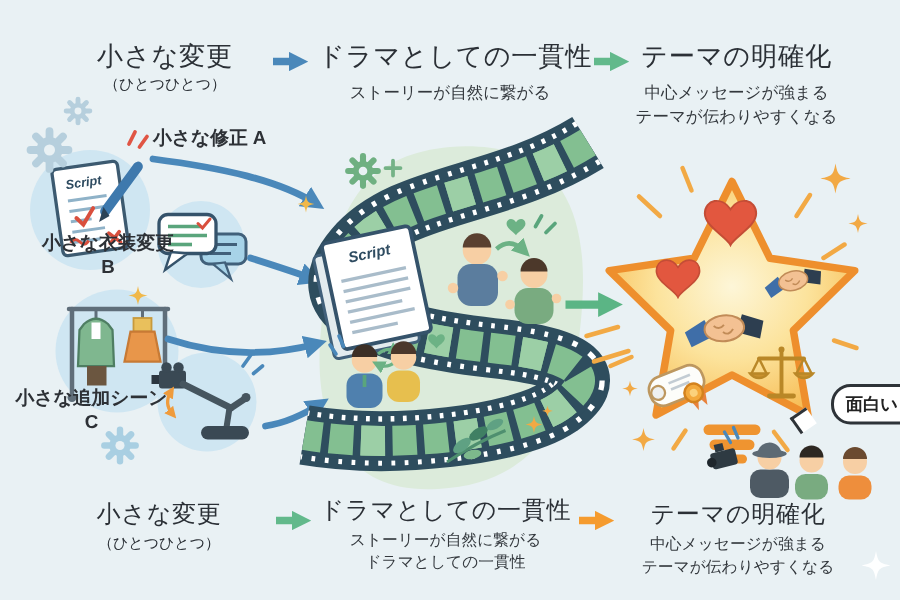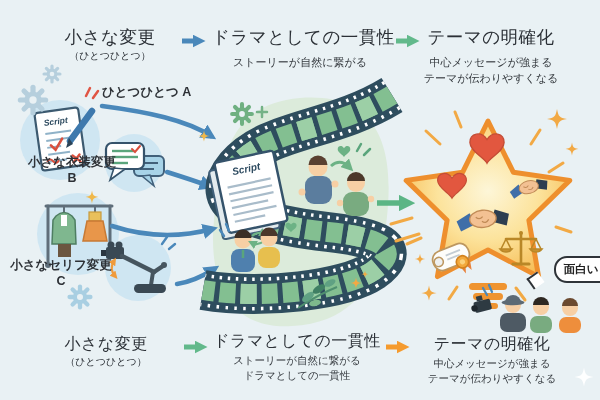--- a/index.html
+++ b/index.html
@@ -326,27 +326,27 @@
   <div class="flow-note">ストーリーが自然に繋がる</div>
 </div>
 <div class="txt" style="left:412px;top:27px;width:158px;">
   <div class="flow-title">テーマの明確化</div>
   <div class="flow-note">
     <div>中心メッセージが強まる</div>
     <div>テーマが伝わりやすくなる</div>
   </div>
 </div>
 
-<div class="item-label" style="left:102px;top:84px;">ひとつひとつ A</div>
+<div class="item-label" style="left:102px;top:84px;">小さな修正 A</div>
 <div class="item-label center" style="left:16px;top:155px;width:112px;">
   <div>小さな衣装変更</div>
   <div>B</div>
 </div>
 <div class="item-label center" style="left:6px;top:258px;width:110px;">
-  <div>小さなセリフ変更</div>
+  <div>小さな追加シーン</div>
   <div>C</div>
 </div>
 
 <div class="bubble-tail"></div>
 <div class="bubble">面白い！</div>
 
 <div class="txt" style="left:23px;top:335px;width:166px;">
   <div class="flow-title-sm">小さな変更</div>
   <div class="flow-sub">（ひとつひとつ）</div>
 </div>

